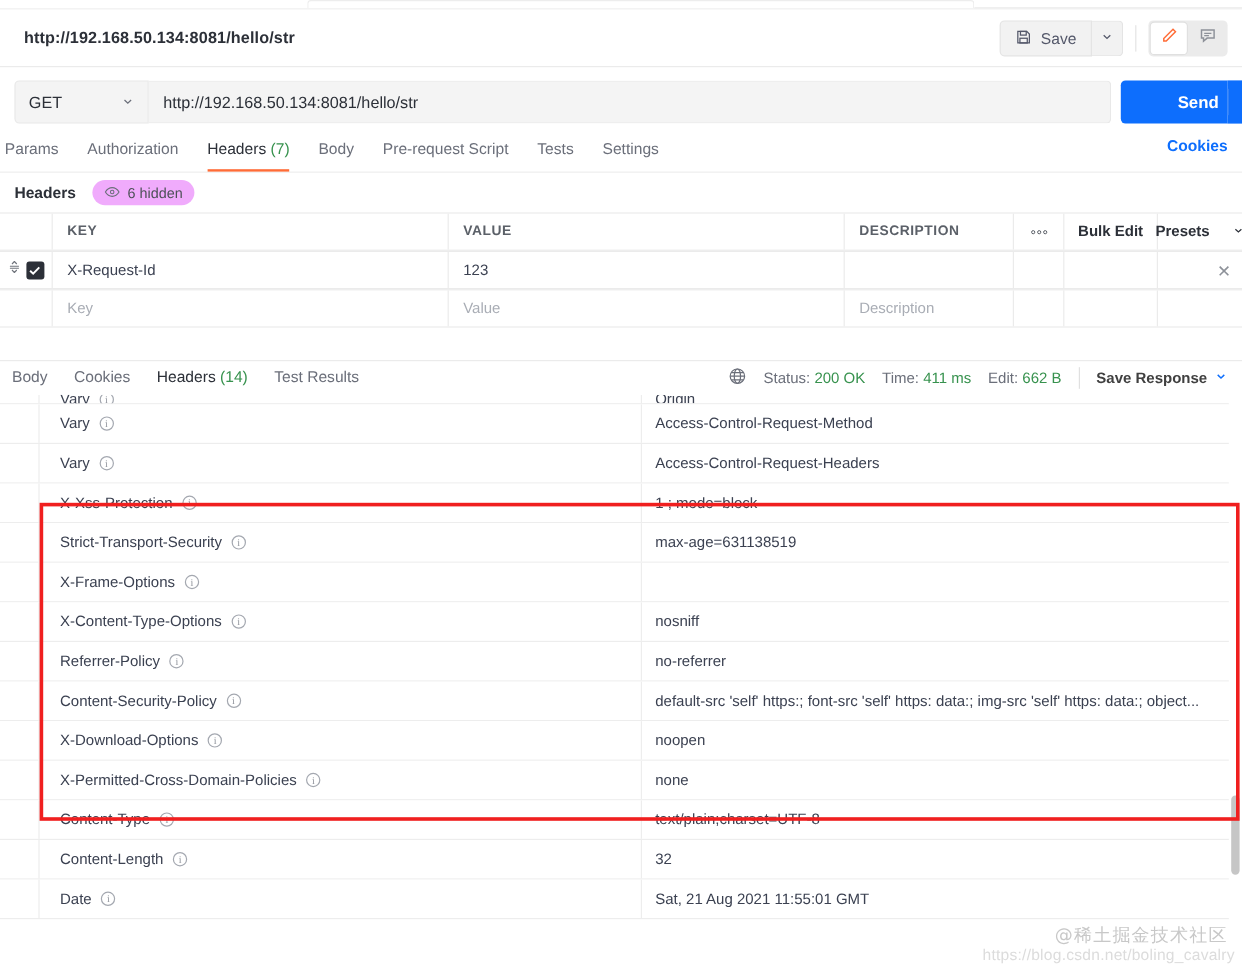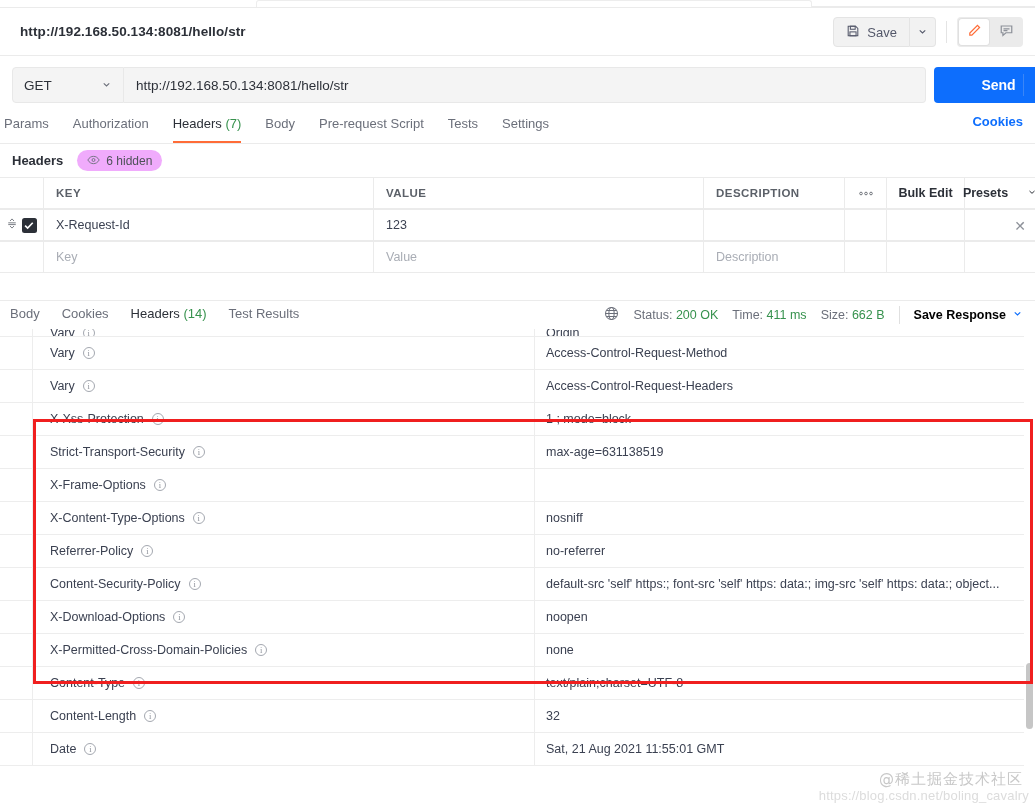--- a/index.html
+++ b/index.html
@@ -148,21 +148,21 @@
   }
   .restab:first-child { margin-left:10px; }
   .restab.active { color:#2c3038; }
   .restab.active::after { content:""; position:absolute; left:0; right:0; bottom:0; height:2px; background:#ff6c37; }
   .restab .cnt { color:#37924e; }
   .resp-status {
     position:absolute; right:12px; top:5px; display:flex; align-items:center; gap:0; font-size:12.5px; color:#6b6f7a;
   }
   .resp-status .chunk { margin-right:14px; }
   .resp-status .g { color:#37924e; }
-  .save-resp { color:#000000; font-weight:bold; cursor:pointer; display:flex; align-items:center; gap:6px; }
+  .save-resp { color:#404040; font-weight:bold; cursor:pointer; display:flex; align-items:center; gap:6px; }
   .status-div { width:1px; height:18px; background:#e0e0e0; margin-right:14px; }
 
   
   .resp-table { position:absolute; left:0; top:329px; width:1035px; height:480px; overflow:hidden; }
   .resp-row { display:flex; height:33px; border-bottom:1px solid #ededed; background:#fff; }
   .resp-row.clip { height:8px; overflow:hidden; border-bottom:1px solid #ededed; }
   .rr-pad { width:33px; border-right:1px solid #ededed; }
   .rr-key { width:502px; display:flex; align-items:center; gap:8px; padding-left:17px; border-right:1px solid #ededed; font-size:12.5px; color:#3b4151; }
   .rr-val { flex:1; display:flex; align-items:center; padding-left:11px; font-size:12.5px; color:#3b4151; overflow:hidden; white-space:nowrap; }
   .info-i {
@@ -393,21 +393,21 @@
       </span>
       <span class="chunk">
         <span>Status:</span>
         <span class="g">200 OK</span>
       </span>
       <span class="chunk">
         <span>Time:</span>
         <span class="g">411 ms</span>
       </span>
       <span class="chunk">
-        <span>Size:</span>
+        <span>Edit:</span>
         <span class="g">662 B</span>
       </span>
       <span class="status-div"></span>
       <span class="save-resp">
         <span>Save Response</span>
         <span>
           <svg width="11" height="11" viewBox="0 0 12 12" fill="none" stroke="#0d6efd" stroke-width="1.3">
             <path d="M3 4.8 L6 7.6 L9 4.8"></path>
           </svg>
         </span>

